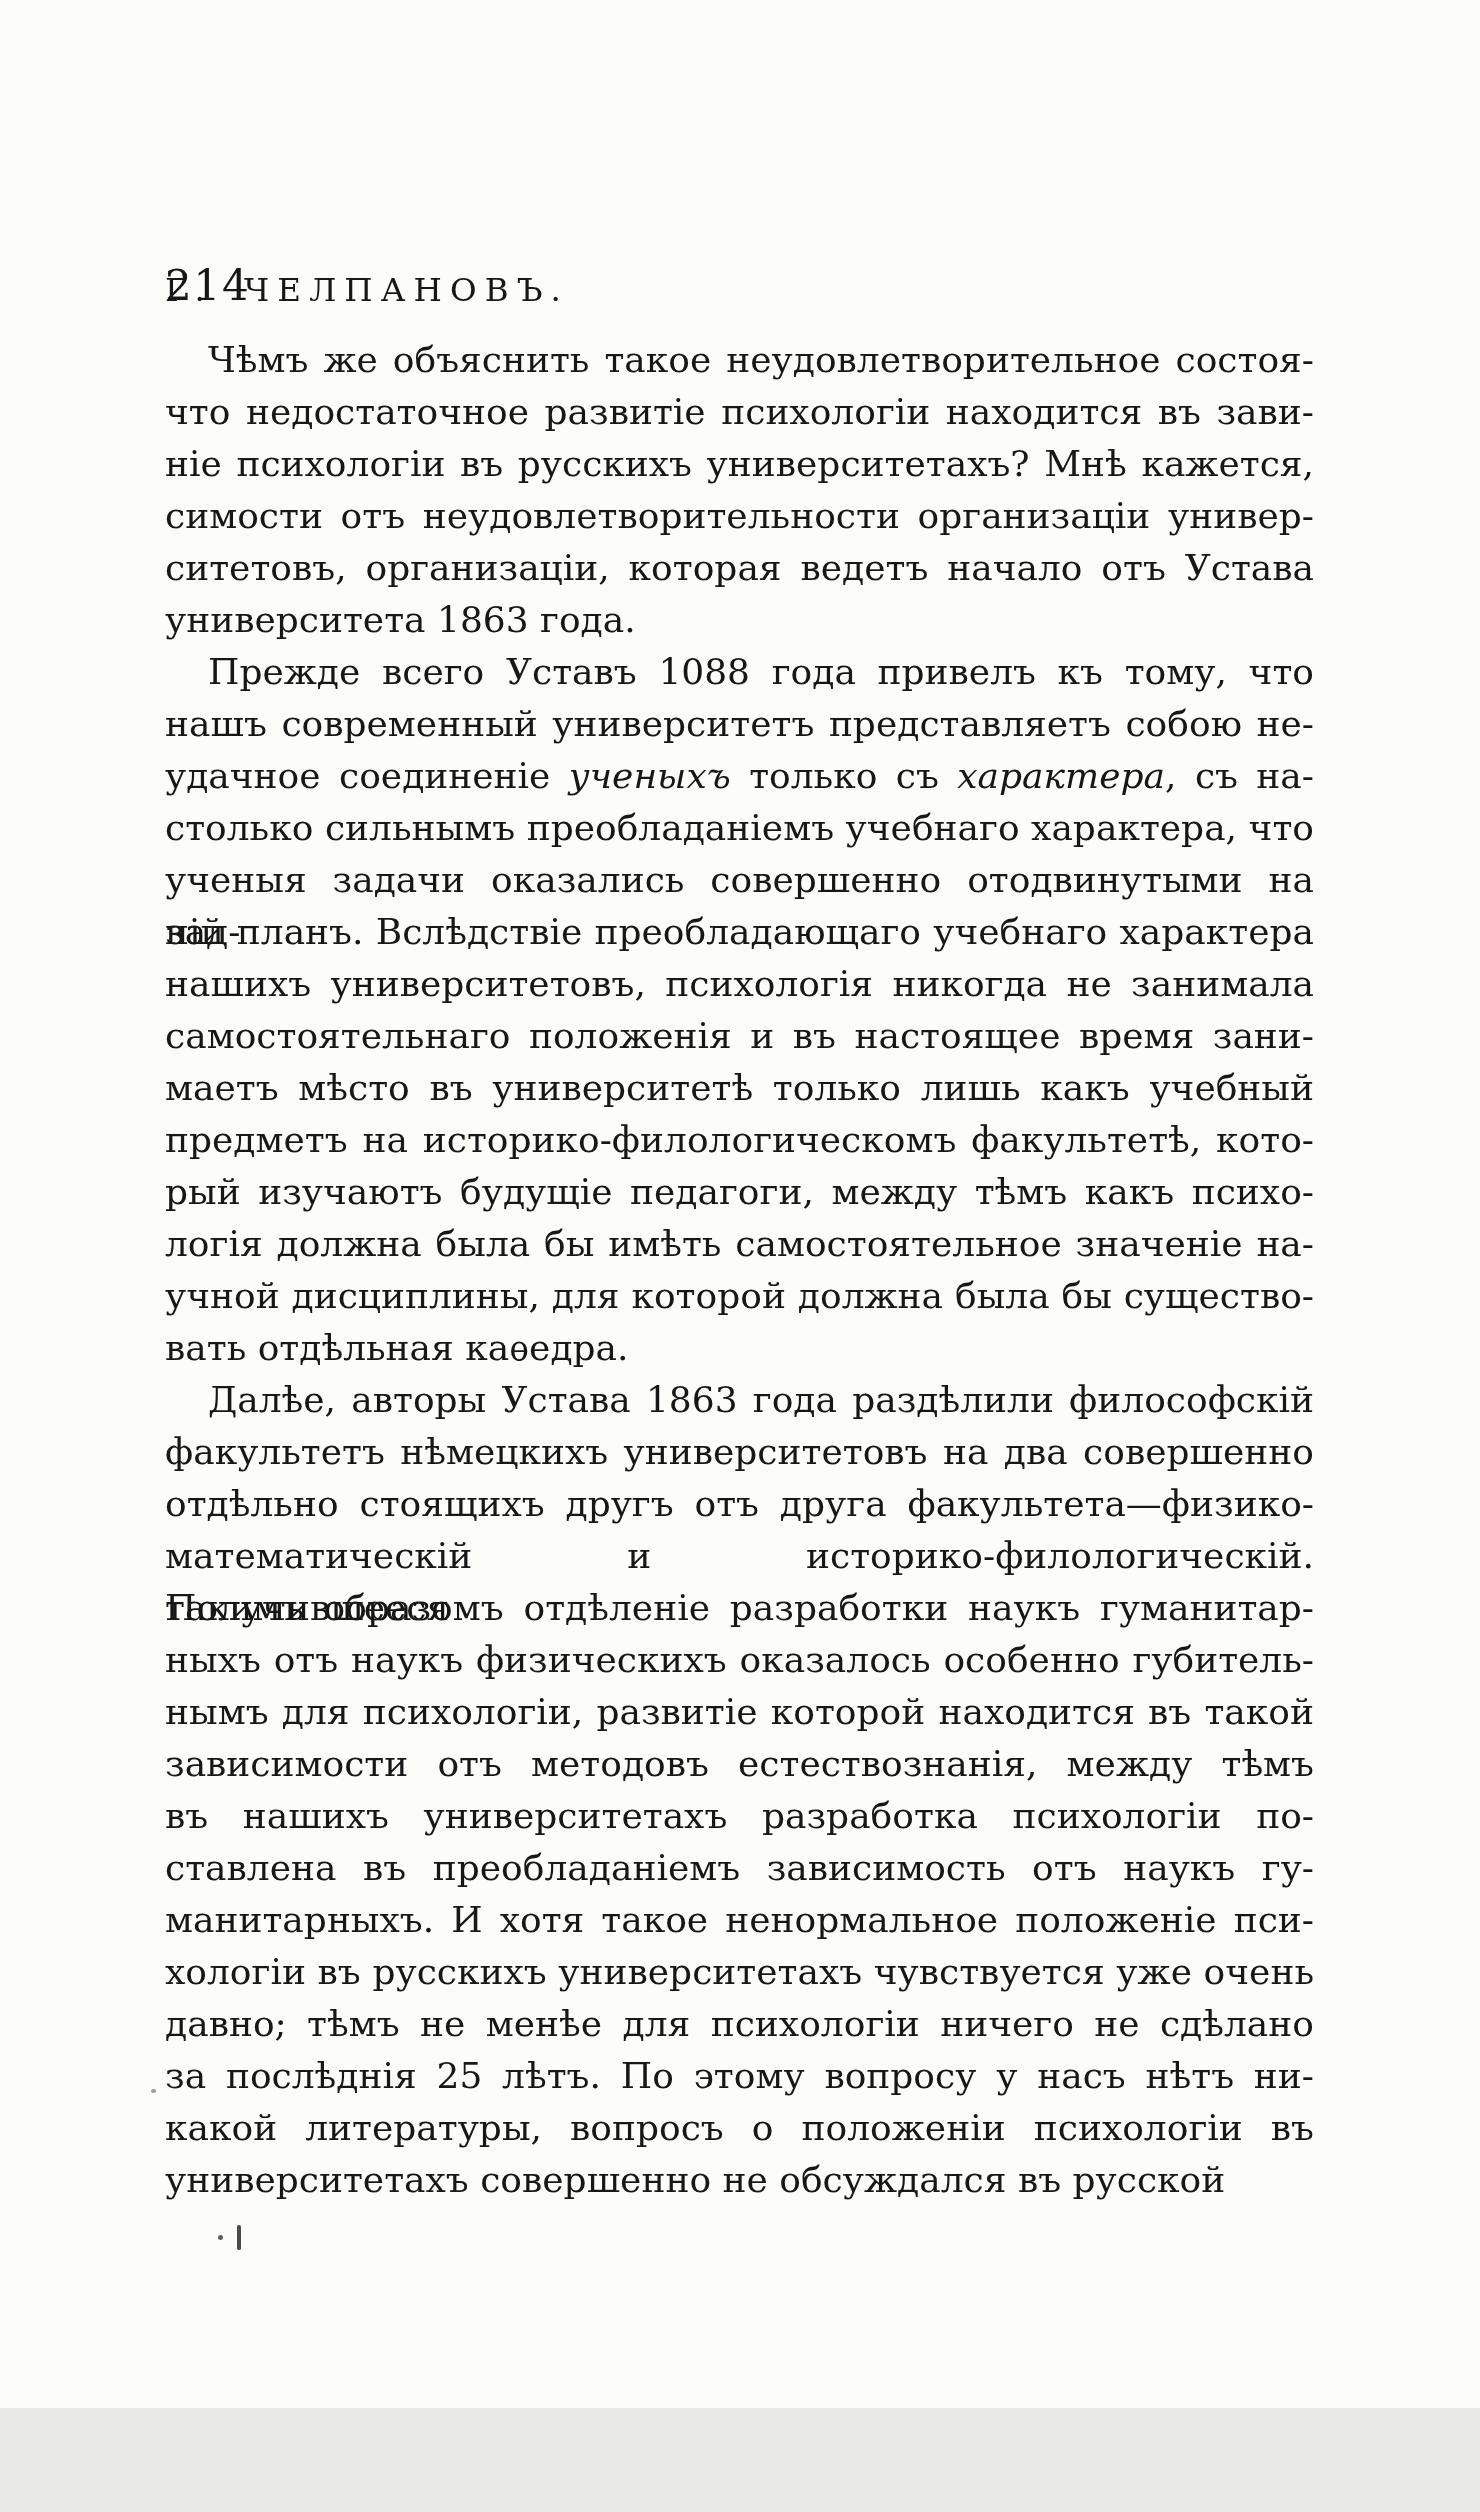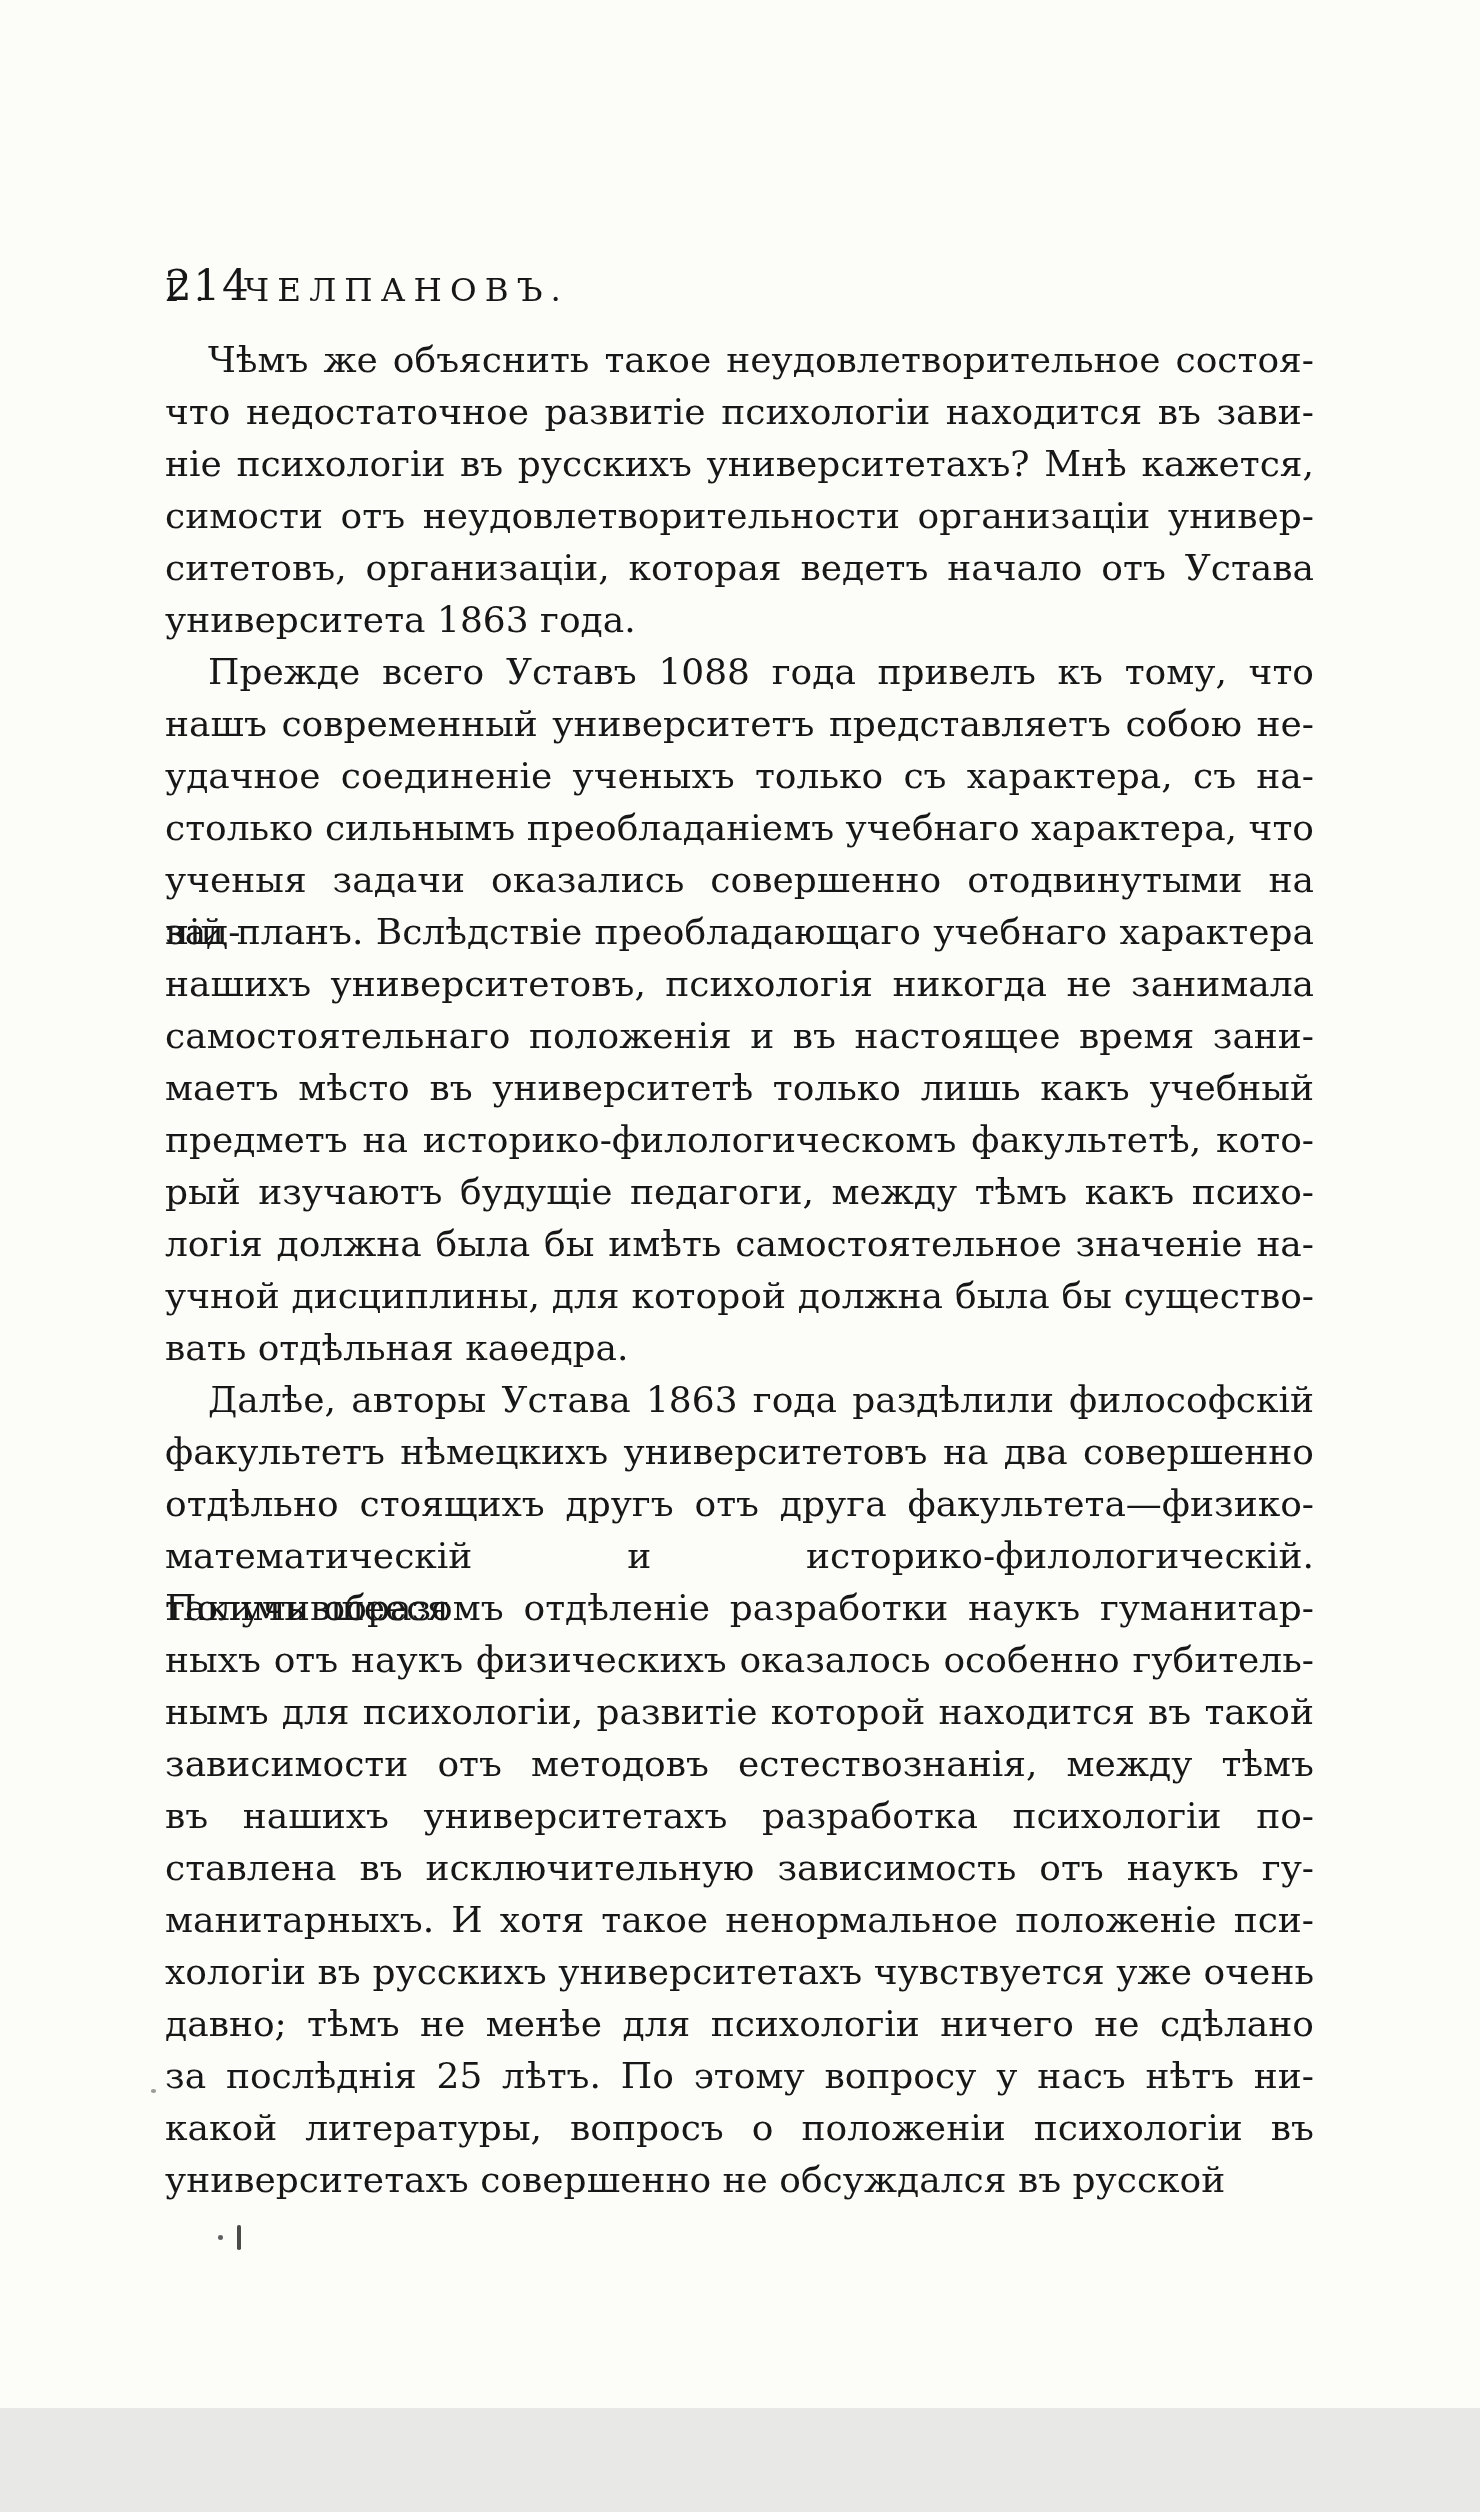--- a/index.html
+++ b/index.html
@@ -51,20 +51,21 @@
     height: 52px;
     overflow: visible;
   }
   .line.first {
     text-indent: 43px;
   }
   .line.last {
     text-align-last: left;
   }
   .it {
+    font-style: italic;
   }
   
   .artifact {
     position: absolute;
     background: #2b2b2b;
   }
   .artifact-dot {
     left: 218px;
     top: 2235px;
     width: 5.4px;
@@ -121,21 +122,21 @@
       <div class="line last"><span>вать отдѣльная каѳедра.</span></div>
       <div class="line first"><span>Далѣе, авторы Устава 1863 года раздѣлили философскій</span></div>
       <div class="line"><span>факультетъ нѣмецкихъ университетовъ на два совершенно</span></div>
       <div class="line"><span>отдѣльно стоящихъ другъ отъ друга факультета—физико-</span></div>
       <div class="line"><span>математическій и историко-филологическій. Получившееся</span></div>
       <div class="line"><span>такимъ образомъ отдѣленіе разработки наукъ гуманитар-</span></div>
       <div class="line"><span>ныхъ отъ наукъ физическихъ оказалось особенно губитель-</span></div>
       <div class="line"><span>нымъ для психологіи, развитіе которой находится въ такой</span></div>
       <div class="line"><span>зависимости отъ методовъ естествознанія, между тѣмъ</span></div>
       <div class="line"><span>въ нашихъ университетахъ разработка психологіи по-</span></div>
-      <div class="line"><span>ставлена въ исключительную зависимость отъ наукъ гу-</span></div>
+      <div class="line"><span>ставлена въ преобладаніемъ зависимость отъ наукъ гу-</span></div>
       <div class="line"><span>манитарныхъ. И хотя такое ненормальное положеніе пси-</span></div>
       <div class="line"><span>хологіи въ русскихъ университетахъ чувствуется уже очень</span></div>
       <div class="line"><span>давно; тѣмъ не менѣе для психологіи ничего не сдѣлано</span></div>
       <div class="line"><span>за послѣднія 25 лѣтъ. По этому вопросу у насъ нѣтъ ни-</span></div>
       <div class="line"><span>какой литературы, вопросъ о положеніи психологіи въ</span></div>
       <div class="line last"><span>университетахъ совершенно не обсуждался въ русской</span></div>
     </div>
 
   <div class="artifact artifact-speck"></div>
   <div class="artifact artifact-dot"></div>

